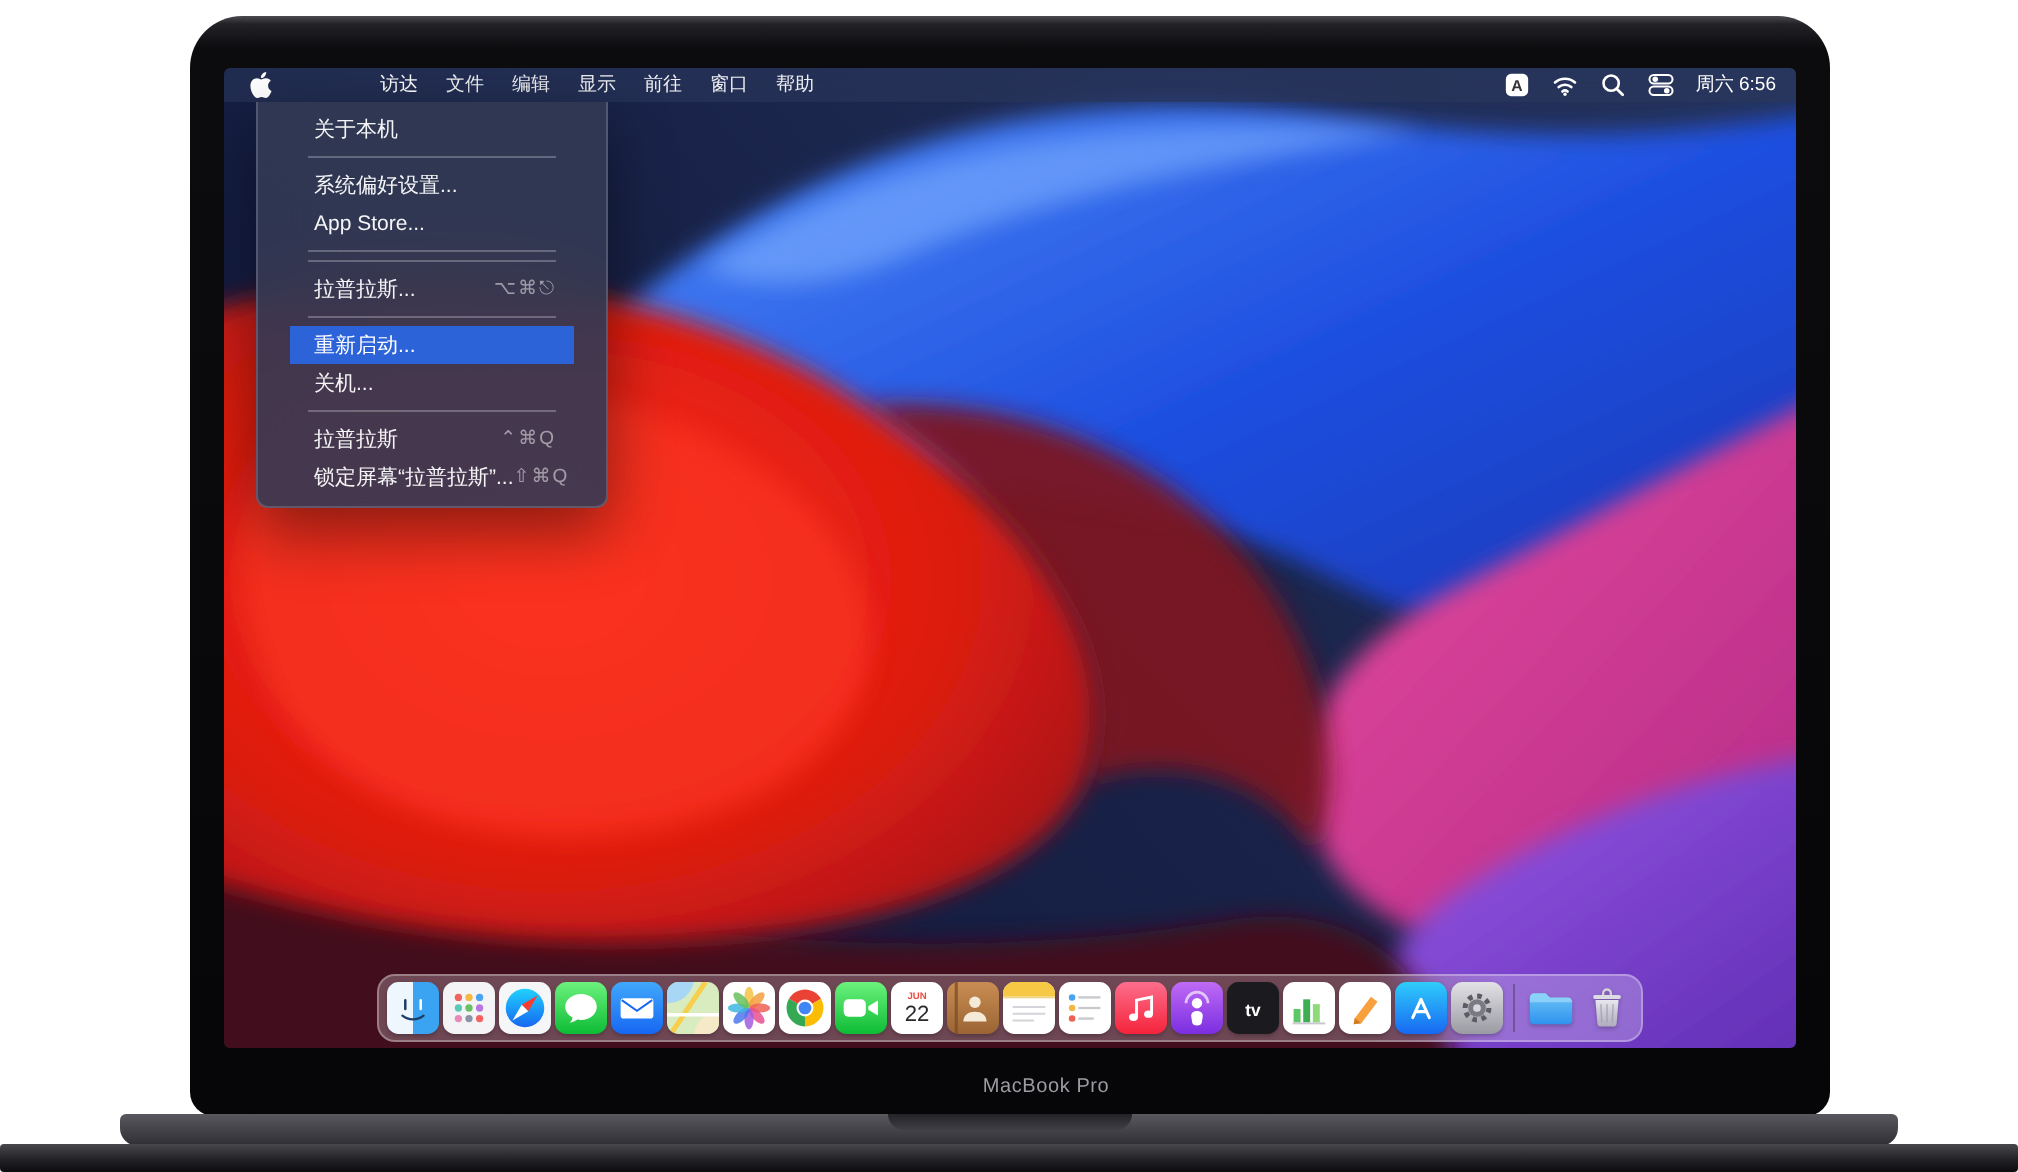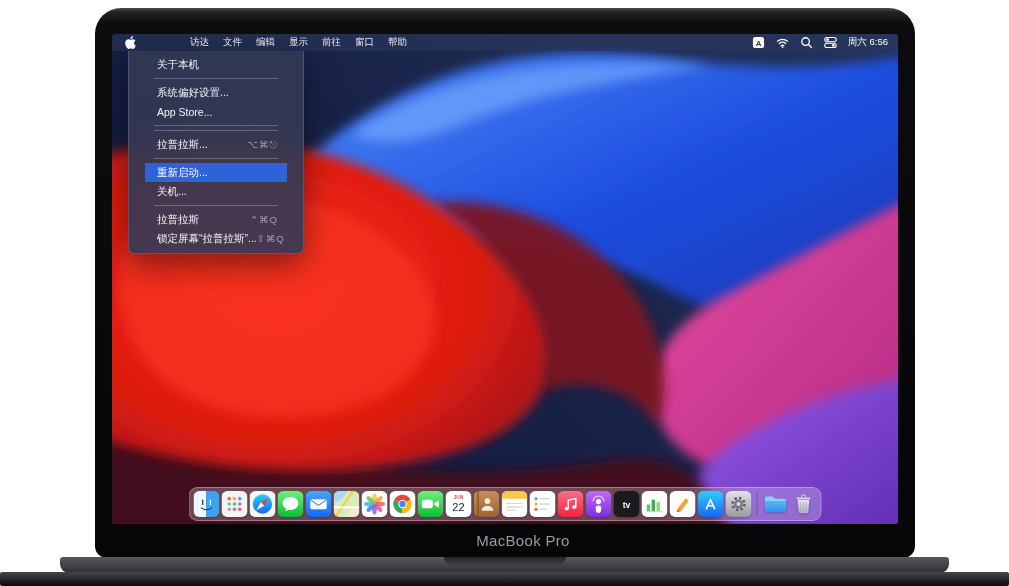--- a/index.html
+++ b/index.html
@@ -9,21 +9,21 @@
   .stage { position: relative; width: 1009px; height: 586px; background: #fff; overflow: hidden; }
 
   
   .lid {
     position: absolute; left: 95px; top: 8px; width: 820px; height: 550px;
     background: linear-gradient(180deg, #4a4a4f 0, #232327 4px, #0c0c0f 16px, #060608 100%);
     border-radius: 26px 26px 12px 12px;
   }
   .chin-label {
     position: absolute; left: 0; right: 0; bottom: 9px; text-align: center;
-    font-size: 15px; color: #9b9ba1; letter-spacing: .3px; padding-left: 36px;
+    font-size: 10px; color: #9b9ba1; letter-spacing: .3px; padding-left: 36px;
   }
   .base {
     position: absolute; left: 60px; top: 557px; width: 889px; height: 16px;
     background: linear-gradient(180deg, #58585e, #2e2e33);
     border-radius: 3px 3px 9px 9px;
   }
   .base-notch {
     position: absolute; left: 50%; top: 0; transform: translateX(-50%);
     width: 122px; height: 8px;
     background: linear-gradient(180deg, #232327, #3f3f45);

